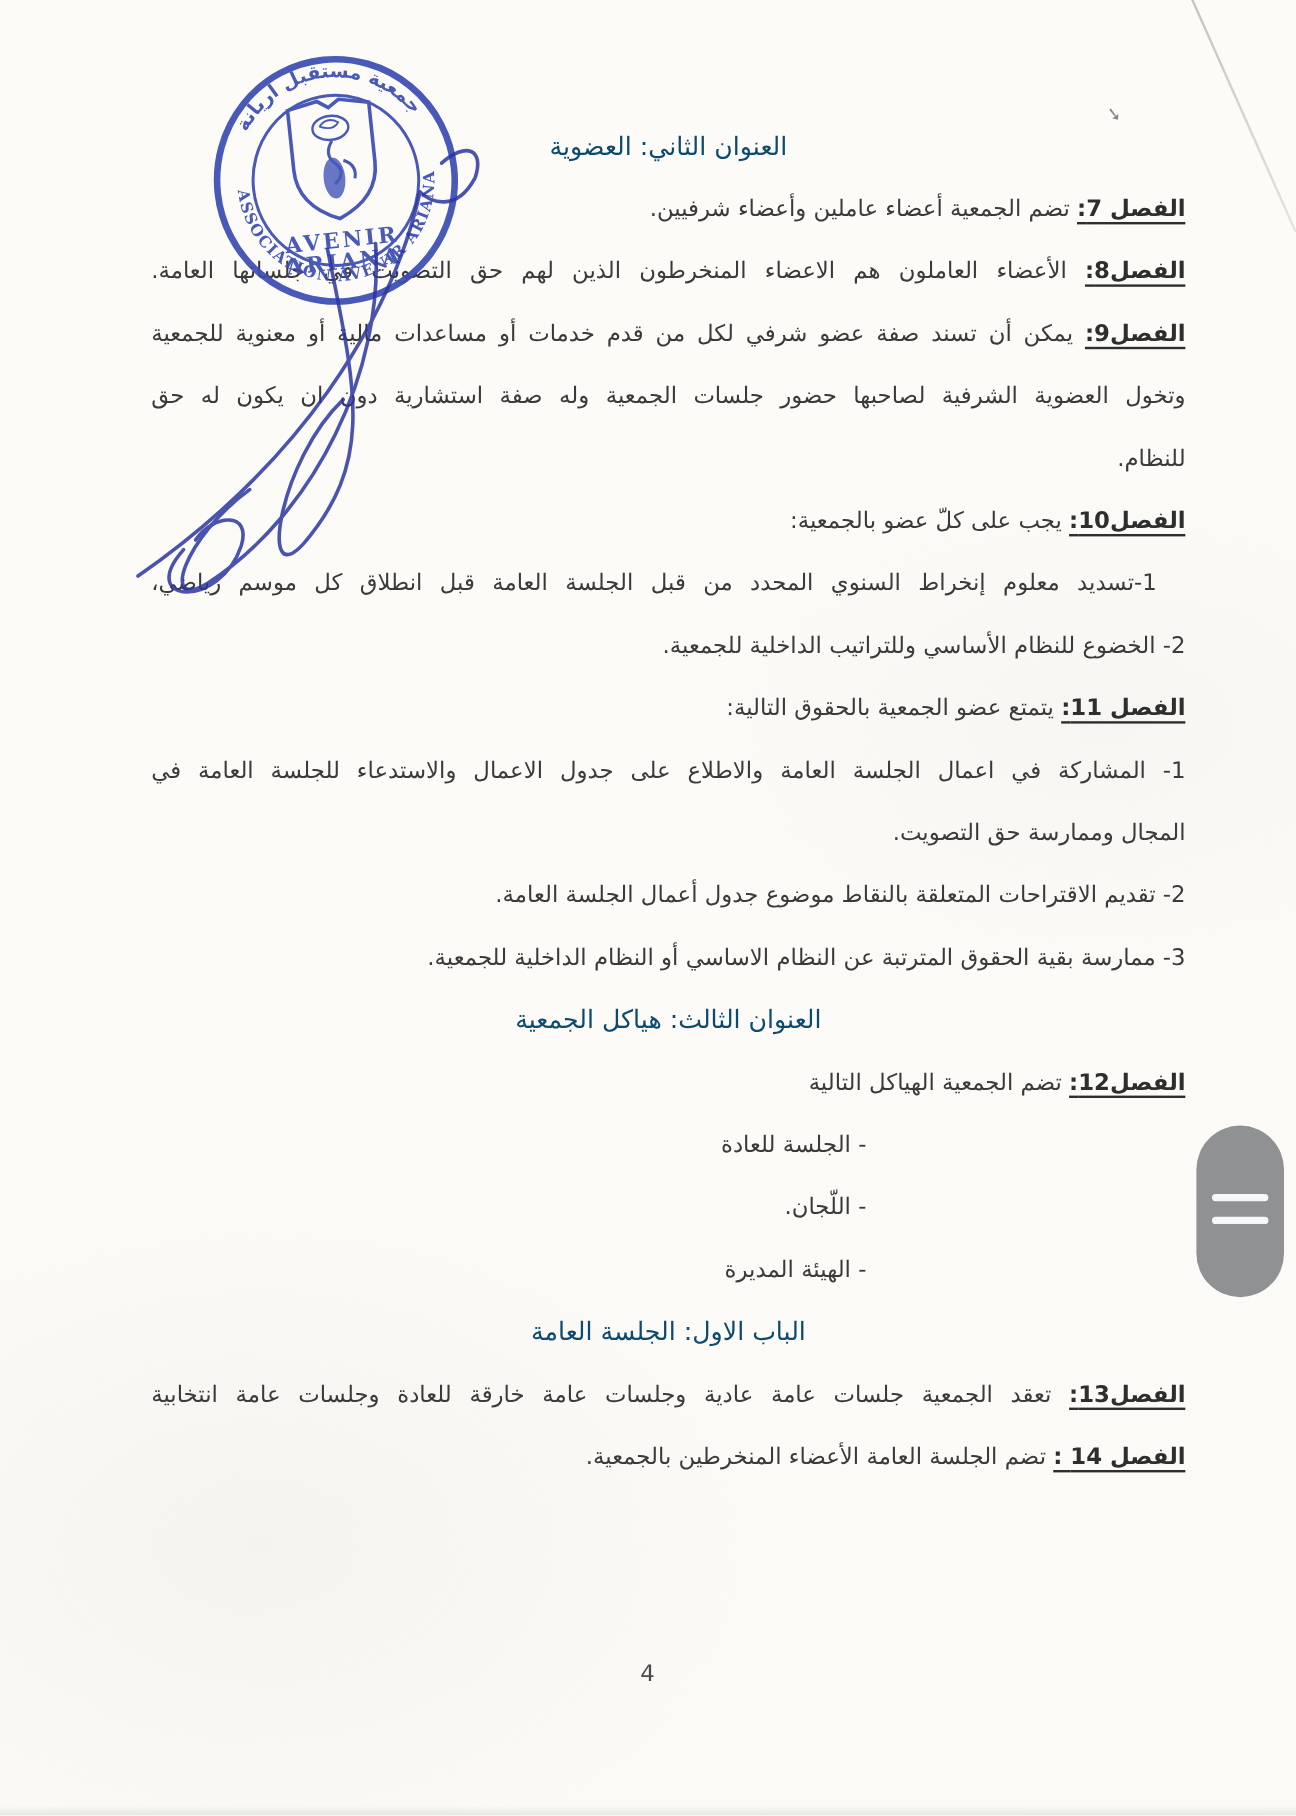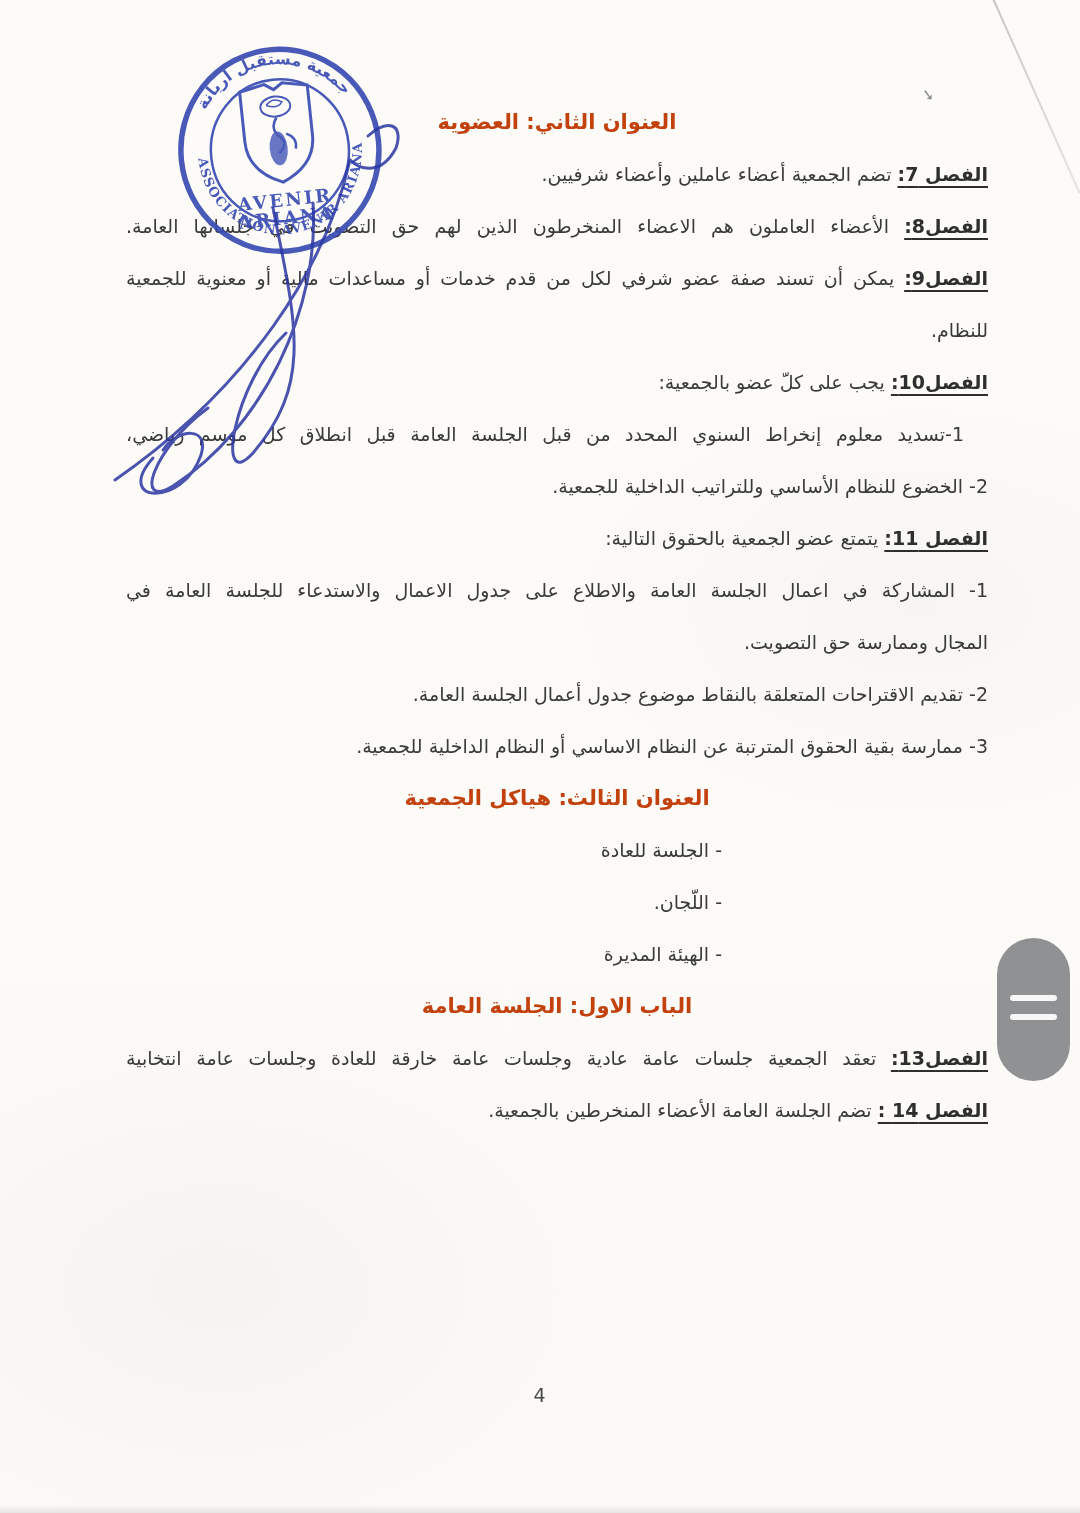--- a/index.html
+++ b/index.html
@@ -13,21 +13,21 @@
   }
   
   .content{
     position:absolute;left:126px;right:92px;top:96px;z-index:2;
     direction:rtl;color:#3a3a3a;font-size:19px;
   }
   .ln{height:52px;line-height:52px;white-space:nowrap;overflow:hidden;}
   .ln.fill{text-align:justify;text-align-last:justify;white-space:normal;}
   .ln.center{text-align:center;white-space:normal;}
   .lbl{font-weight:bold;color:#2e2e2e;text-decoration:underline;text-decoration-thickness:1.5px;text-underline-offset:5px;}
-  .ttl{font-weight:bold;font-size:21px;color:#c2410c;}
+  .ttl{font-weight:normal;font-size:21px;color:#0c4a6e;}
   .indent-dash{padding-right:266px;}
   .indent-sm{padding-right:24px;}
   .page-number{
     position:absolute;left:0;right:0;top:1384px;z-index:2;
     text-align:center;font-size:19px;color:#4a4a4a;letter-spacing:1px;
   }
   
   .stamp{position:absolute;left:168px;top:26px;width:230px;height:250px;z-index:3;transform:rotate(-6deg);opacity:.93;}
   
   .signature{position:absolute;left:58px;top:108px;width:360px;height:400px;z-index:4;}
@@ -107,40 +107,45 @@
 
   <div class="ln fill">
     <span class="lbl">الفصل8:</span>
     <span>الأعضاء العاملون هم الاعضاء المنخرطون الذين لهم حق التصويت في جلساتها العامة.</span>
   </div>
 
   <div class="ln fill">
     <span class="lbl">الفصل9:</span>
     <span>يمكن أن تسند صفة عضو شرفي لكل من قدم خدمات أو مساعدات مالية أو معنوية للجمعية</span>
   </div>
+  <div class="ln fill">وتخول العضوية الشرفية لصاحبها حضور جلسات الجمعية وله صفة استشارية دون ان يكون له حق</div>
   <div class="ln">للنظام.</div>
 
   <div class="ln">
     <span class="lbl">الفصل10:</span>
     <span>يجب على كلّ عضو بالجمعية:</span>
   </div>
   <div class="ln fill indent-sm">1-تسديد معلوم إنخراط السنوي المحدد من قبل الجلسة العامة قبل انطلاق كل موسم رياضي،</div>
   <div class="ln">2- الخضوع للنظام الأساسي وللتراتيب الداخلية للجمعية.</div>
 
   <div class="ln">
     <span class="lbl">الفصل 11:</span>
     <span>يتمتع عضو الجمعية بالحقوق التالية:</span>
   </div>
   <div class="ln fill">1- المشاركة في اعمال الجلسة العامة والاطلاع على جدول الاعمال والاستدعاء للجلسة العامة في</div>
   <div class="ln">المجال وممارسة حق التصويت.</div>
   <div class="ln">2- تقديم الاقتراحات المتعلقة بالنقاط موضوع جدول أعمال الجلسة العامة.</div>
   <div class="ln">3- ممارسة بقية الحقوق المترتبة عن النظام الاساسي أو النظام الداخلية للجمعية.</div>
 
   <div class="ln center ttl">العنوان الثالث: هياكل الجمعية</div>
 
+  <div class="ln">
+    <span class="lbl">الفصل12:</span>
+    <span>تضم الجمعية الهياكل التالية</span>
+  </div>
   <div class="ln indent-dash">- الجلسة للعادة</div>
   <div class="ln indent-dash">- اللّجان.</div>
   <div class="ln indent-dash">- الهيئة المديرة</div>
 
   <div class="ln center ttl">الباب الاول: الجلسة العامة</div>
 
   <div class="ln fill">
     <span class="lbl">الفصل13:</span>
     <span>تعقد الجمعية جلسات عامة عادية وجلسات عامة خارقة للعادة وجلسات عامة انتخابية</span>
   </div>

